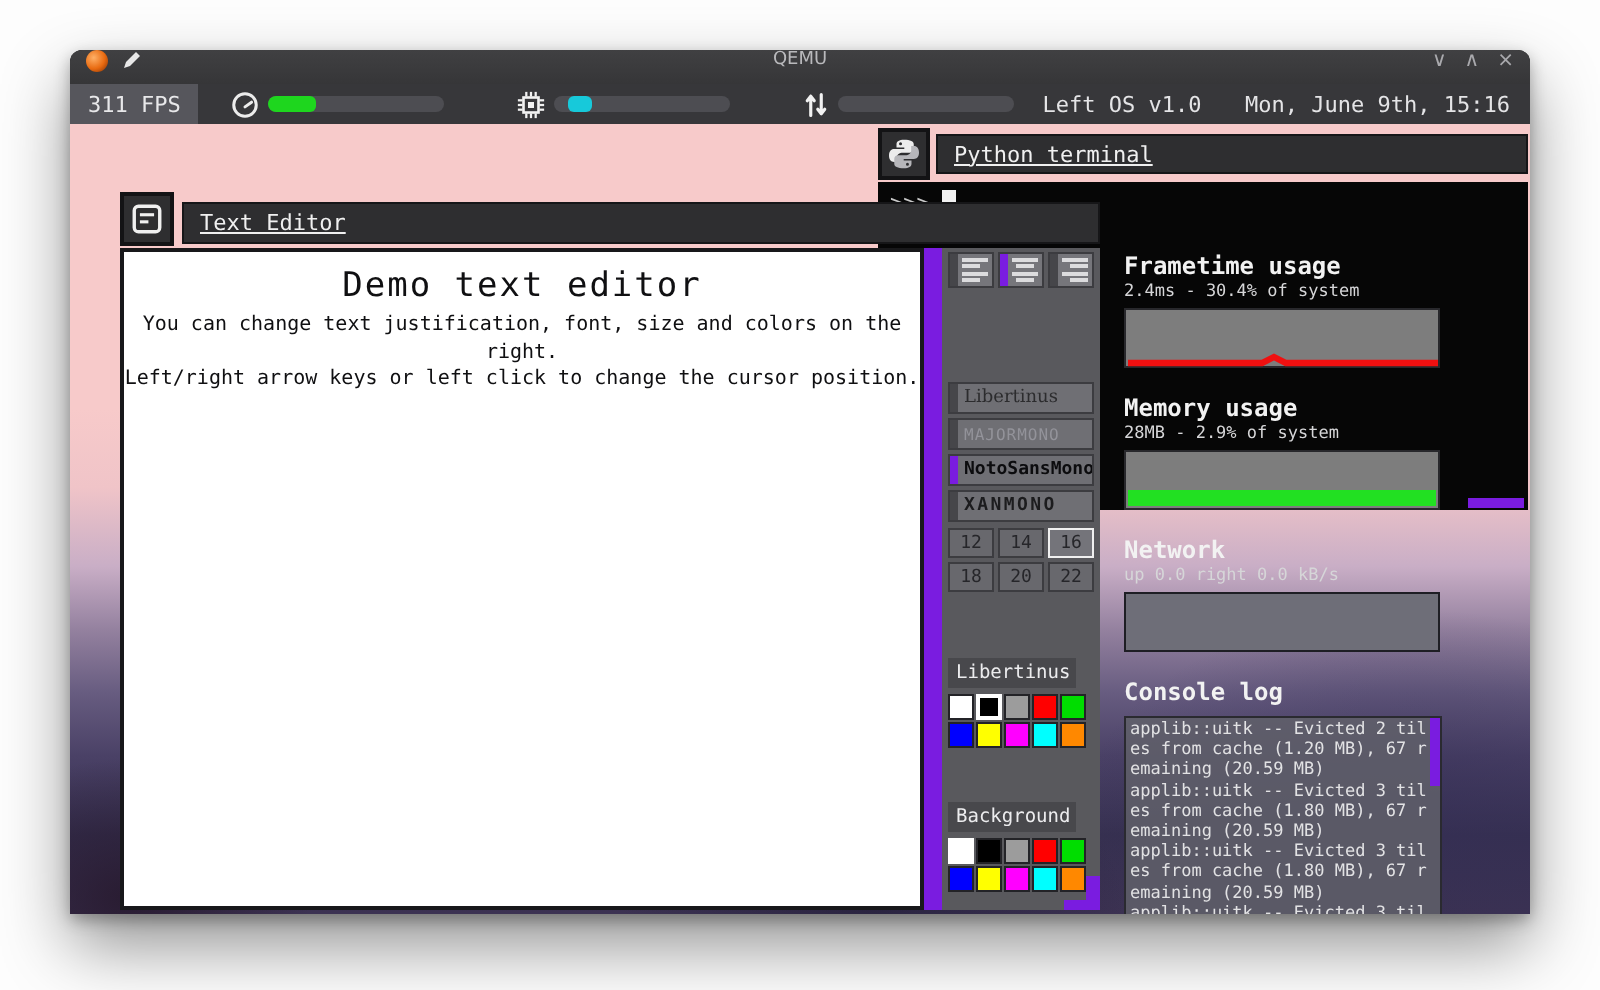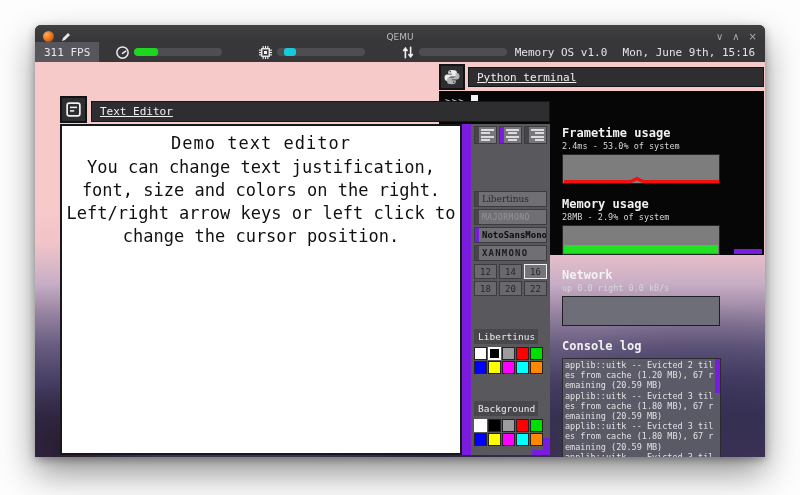--- a/index.html
+++ b/index.html
@@ -6,21 +6,21 @@
   html,body { width:800px; height:495px; background:#fdfdfd; overflow:hidden;
     font-family:"DejaVu Sans Mono","Liberation Mono",monospace; }
 
   .stage { position:relative; width:800px; height:495px; }
 
   
   .qemu-window { position:absolute; left:35px; top:25px; width:730px; height:432px;
     border-radius:6px 6px 3px 3px; box-shadow:0 16px 34px rgba(0,0,0,.42), 0 3px 8px rgba(0,0,0,.3);
     background:#0a0a0a; }
   .qemu-titlebar { position:relative; height:17px; background:linear-gradient(#404042,#363638);
-    border-radius:6px 6px 0 0; display:flex; align-items:flex-end; padding:0 8px;
+    border-radius:6px 6px 0 0; display:flex; align-items:flex-start; padding:0 8px;
     font-family:"DejaVu Sans","Liberation Sans",sans-serif; }
   .qemu-title { position:absolute; left:0; right:0; text-align:center; color:#b9b9bc; font-size:9px; }
   .qemu-logo { width:11px; height:11px; border-radius:50%;
     background:radial-gradient(circle at 35% 35%, #ffb066, #e86a10 55%, #7a2c05); margin-right:7px; }
   .qemu-pen { color:#e8e8e8; font-size:9px; line-height:1; }
   .qemu-controls { margin-left:auto; display:flex; gap:9px; color:#a9a9ad; font-size:10px; z-index:2; }
   .qemu-controls span { cursor:default; }
 
   
   .screen { position:relative; width:100%; height:415px; overflow:hidden; }
@@ -61,21 +61,21 @@
   .cursor-block { width:7px; height:13px; background:#f2f2f2; margin-left:6px; }
   .term-scroll { position:absolute; right:2px; bottom:1px; width:28px; height:5px; }
 
   
   .ed-icon { left:25px; top:34px; width:27px; height:27px; }
   .ed-title { left:56px; top:39px; width:459px; height:21px; }
   .ed-body { position:absolute; left:25px; top:62px; width:490px; height:331px; display:flex; }
   .ed-paper { flex:1; background:#ffffff; border:2px solid #18181a; padding-top:7px;
     text-align:center; color:#101012; overflow:hidden; }
   .doc-title { font-size:17px; letter-spacing:1px; margin-bottom:3px; }
-  .doc-line { font-size:17px; line-height:1.35; }
+  .doc-line { font-size:10px; line-height:1.35; }
   .ed-scrollbar { width:9px; }
 
   .settings { position:relative; width:79px; background:#59595d; padding:2px 3px; }
   .justify-row { display:flex; gap:2px; margin-bottom:2px; }
   .jbtn { position:relative; width:23px; height:18px; background:#76767b; border:1px solid #3c3c40;
     display:flex; align-items:center; justify-content:center; padding-left:4px; }
   .jbtn .tab { position:absolute; left:0; top:0; bottom:0; width:4px; background:#46464a; }
   .jbtn.sel .tab { background:var(--accent); }
   .jlines { width:13px; display:flex; flex-direction:column; gap:1.5px; }
   .jlines i { display:block; height:2px; background:#dcdcde; }
@@ -186,21 +186,21 @@
             <g stroke="#f2f2f2" stroke-width="1.8" fill="none" stroke-linecap="round" stroke-linejoin="round">
               <path d="M5 14V3 M5 3 L3 5.6 M5 3 L7 5.6"></path>
               <path d="M11 2v11 M11 13 L9 10.4 M11 13 L13 10.4"></path>
             </g>
           </svg>
           <div class="gauge-track">
             <div class="gauge-fill" style="background: transparent; width: 0%;"></div>
           </div>
         </div>
 
-        <div class="os-title">Memory OS v1.0</div>
+        <div class="os-title">Left OS v1.0</div>
         <div class="clock">Mon, June 9th, 15:16</div>
       </div>
 
       <div class="desktop">
 
         <div class="icon-tile term-icon">
           <svg width="18" height="18" viewBox="0 0 24 24">
             <path d="M12 2.5c-3.2 0-5 1.1-5 3v2.2h5.2v1H5.4c-2.1 0-3.4 1.6-3.4 4.3s1.3 4.3 3.4 4.3h1.8v-2.9c0-2 1.8-3.2 3.9-3.2h4.8c1.6 0 2.6-1.1 2.6-2.5V5.5c0-1.9-2.2-3-6.5-3zm-2.3 1.6a1 1 0 110 2 1 1 0 010-2z" fill="#ececec"></path>
             <path d="M12 21.5c3.2 0 5-1.1 5-3v-2.2h-5.2v-1h6.8c2.1 0 3.4-1.6 3.4-4.3s-1.3-4.3-3.4-4.3h-1.8v2.9c0 2-1.8 3.2-3.9 3.2H8.1c-1.6 0-2.6 1.1-2.6 2.5v3.2c0 1.9 2.2 3 6.5 3zm2.3-1.6a1 1 0 110-2 1 1 0 010 2z" fill="#b6b6ba"></path>
           </svg>
@@ -324,21 +324,21 @@
 
             <div class="settings-scroll" style="background: rgb(122, 28, 224);"></div>
             <div class="settings-scroll2" style="background: rgb(122, 28, 224);"></div>
           </div>
         </div>
 
         <div class="monitor">
 
           <div class="msec">
             <div class="mtitle">Frametime usage</div>
-            <div class="msub">2.4ms - 53.0% of system</div>
+            <div class="msub">2.4ms - 30.4% of system</div>
             <div class="gbox">
               <svg width="158" height="30" viewBox="0 0 158 30">
                 <polyline points="1,26.5 68,26.5 74,23.5 80,26.5 156,26.5" fill="none" stroke="#f01010" stroke-width="3.2"></polyline>
               </svg>
             </div>
           </div>
 
           <div class="msec">
             <div class="mtitle">Memory usage</div>
             <div class="msub">28MB - 2.9% of system</div>

